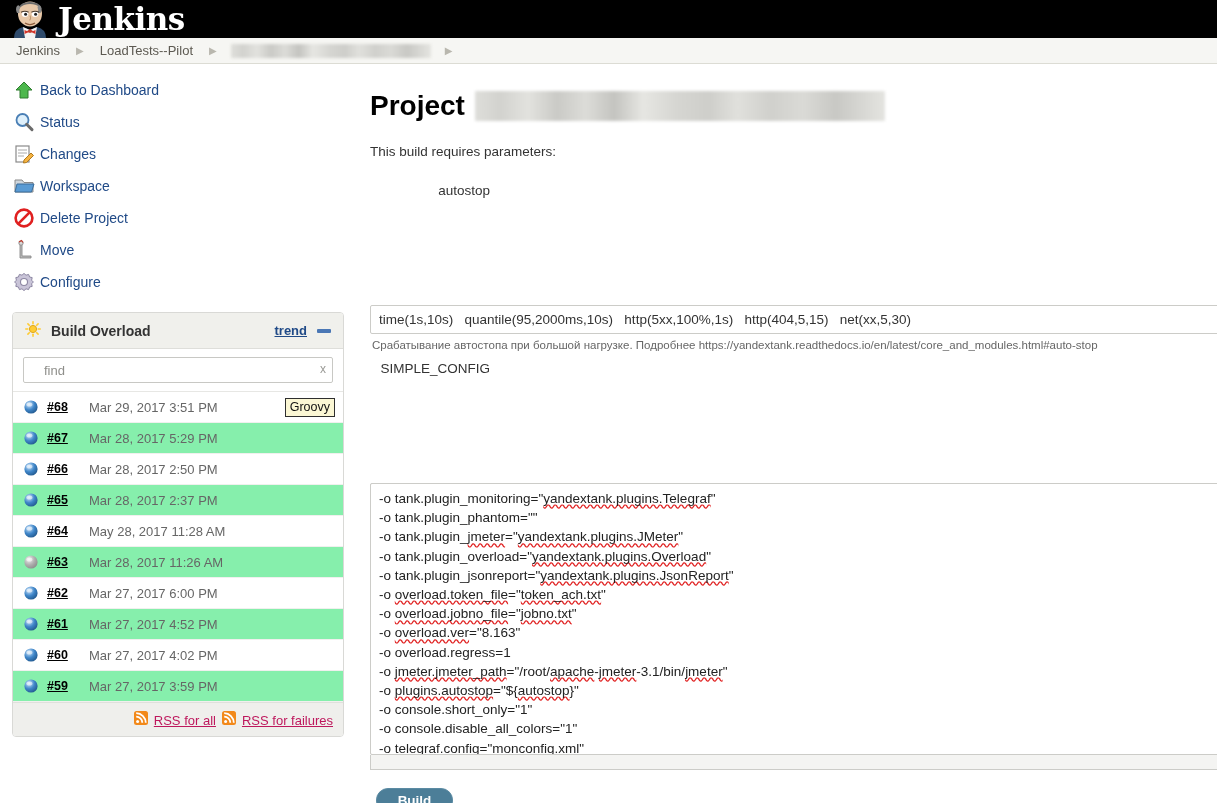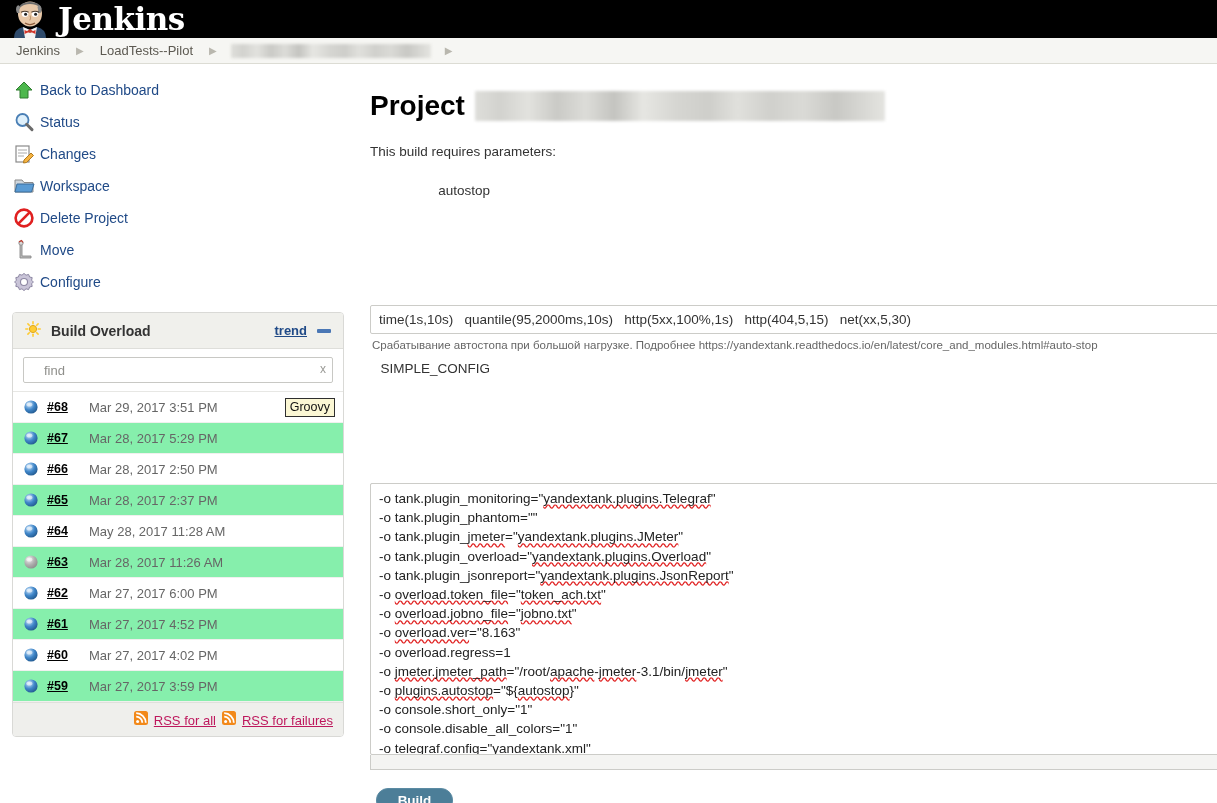--- a/index.html
+++ b/index.html
@@ -702,21 +702,21 @@
 -o tank.plugin_overload="<span class="sq">yandextank.plugins.Overload</span>"
 -o tank.plugin_jsonreport="<span class="sq">yandextank.plugins.JsonReport</span>"
 -o <span class="sq">overload.token_file</span>="<span class="sq">token_ach.txt</span>"
 -o <span class="sq">overload.jobno_file</span>="<span class="sq">jobno.txt</span>"
 -o <span class="sq">overload.ver</span>="8.163"
 -o overload.regress=1
 -o <span class="sq">jmeter.jmeter_path</span>="/root/<span class="sq">apache</span>-<span class="sq">jmeter</span>-3.1/bin/<span class="sq">jmeter</span>"
 -o <span class="sq">plugins.autostop</span>="${<span class="sq">autostop</span>}"
 -o console.short_only="1"
 -o console.disable_all_colors="1"
--o <span class="sq">telegraf.config</span>="<span class="sq">yandextank.xml</span>"</div>
+-o <span class="sq">telegraf.config</span>="<span class="sq">monconfig.xml</span>"</div>
         </div>
         <div id="config-scroll">
           <div id="config-scroll-thumb"></div>
 
         </div>
         <button id="build-button">Build</button>
       </div>
     </div>
 
   </div>

